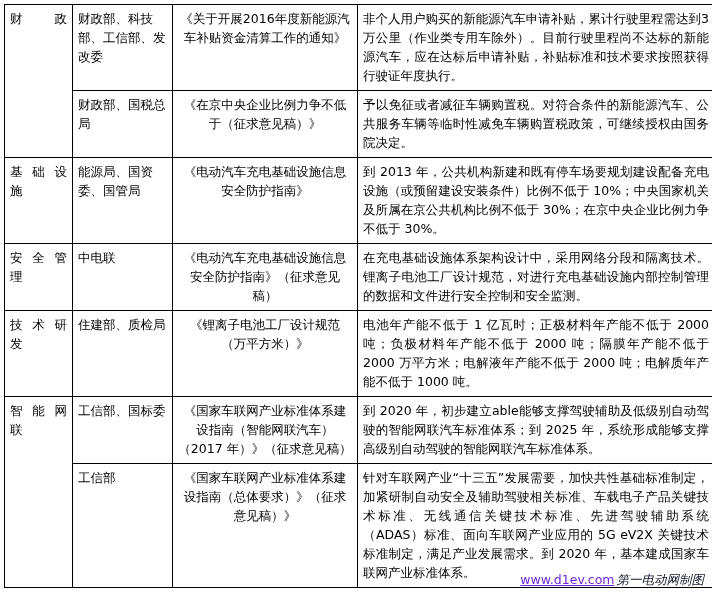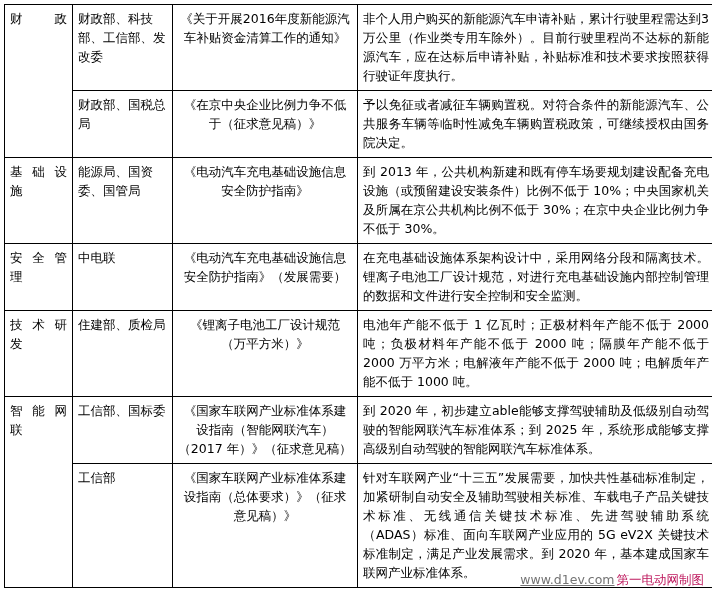--- a/index.html
+++ b/index.html
@@ -63,26 +63,27 @@
     bottom: 2px;
     height: 22px;
     text-align: right;
     padding-right: 8px;
     font-size: 12.5px;
     line-height: 22px;
     color: #222;
     box-sizing: border-box;
   }
   .footer .url {
-    color: #737373;
+    color: #6d28d9;
     text-decoration: underline;
     margin-right: 2px;
   }
   .footer .credit {
-    color: #be185d;
+    color: #0f172a;
+    font-style: italic;
   }
 </style>
 </head>
 <body>
 
 <div class="page">
 
   <table class="policy-table">
     <tbody>
       <tr>
@@ -104,21 +105,21 @@
           </td>
         <td class="col-agency">能源局、国资委、国管局</td>
         <td class="col-doc">《电动汽车充电基础设施信息安全防护指南》</td>
         <td class="col-desc">到 2013 年，公共机构新建和既有停车场要规划建设配备充电设施（或预留建设安装条件）比例不低于 10%；中央国家机关及所属在京公共机构比例不低于 30%；在京中央企业比例力争不低于 30%。</td>
       </tr>
       <tr>
         <td class="col-category">
             <span class="cat-inner">安 全 管理</span>
           </td>
         <td class="col-agency">中电联</td>
-        <td class="col-doc">《电动汽车充电基础设施信息安全防护指南》（发展需要）</td>
+        <td class="col-doc">《电动汽车充电基础设施信息安全防护指南》（征求意见稿）</td>
         <td class="col-desc">在充电基础设施体系架构设计中，采用网络分段和隔离技术。锂离子电池工厂设计规范，对进行充电基础设施内部控制管理的数据和文件进行安全控制和安全监测。</td>
       </tr>
       <tr>
         <td class="col-category">
             <span class="cat-inner">技 术 研发</span>
           </td>
         <td class="col-agency">住建部、质检局</td>
         <td class="col-doc">《锂离子电池工厂设计规范（万平方米）》</td>
         <td class="col-desc">电池年产能不低于 1 亿瓦时；正极材料年产能不低于 2000 吨；负极材料年产能不低于 2000 吨；隔膜年产能不低于 2000 万平方米；电解液年产能不低于 2000 吨；电解质年产能不低于 1000 吨。</td>
       </tr>

